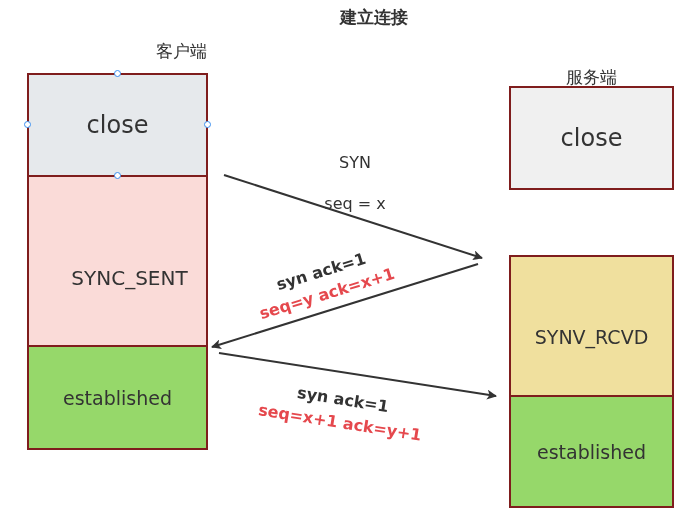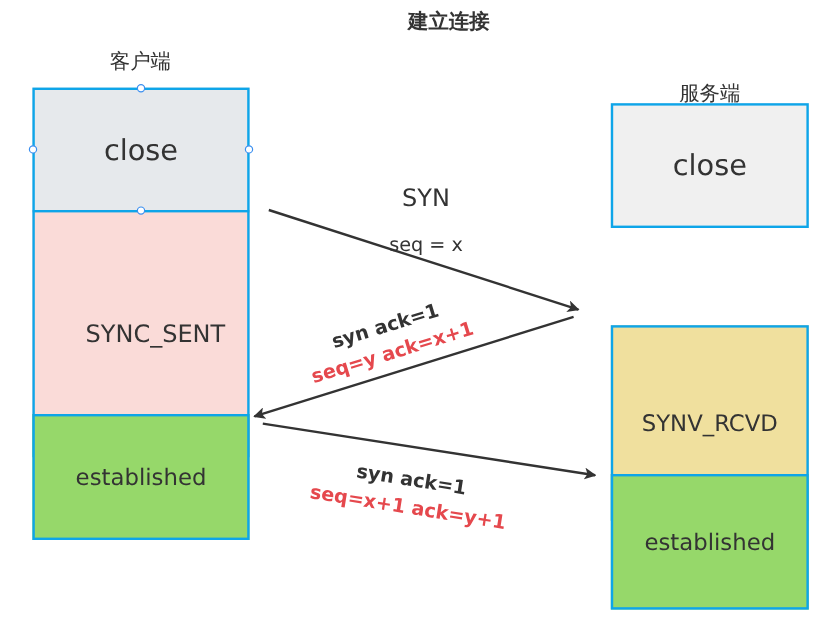--- a/index.html
+++ b/index.html
@@ -3,36 +3,36 @@
 <meta charset="utf-8">
 <style>
   html, body { margin: 0; padding: 0; background: #ffffff; }
   body { width: 692px; height: 524px; position: relative; overflow: hidden;
          font-family: "DejaVu Sans", "Liberation Sans", sans-serif; color: #333333; }
   .title { position: absolute; left: 0; width: 692px; top: 6px; text-align: center;
            font-size: 17px; font-weight: bold; color: #333333; padding-left: 28px; }
   .col-label { position: absolute; font-size: 17px; color: #333333; text-align: center; }
   .col { position: absolute; }
   .state { position: absolute; left: 0; right: 0; box-sizing: border-box;
-           border: 2px solid #0ea5e9; display: flex; align-items: center; justify-content: center;
+           border: 2px solid #7f1d1d; display: flex; align-items: center; justify-content: center;
            color: #333333; }
   .handle { position: absolute; width: 7px; height: 7px; border-radius: 50%;
             border: 1.5px solid #3b8ff0; background: #ffffff; box-sizing: border-box; }
   svg.arrows { position: absolute; left: 0; top: 0; }
   .lbl { position: absolute; white-space: nowrap; text-align: center; }
   .dark { color: #333333; }
   .red { color: #e5484d; }
   .bold { font-weight: bold; }
 </style>
 </head>
 <body>
 
 <div class="title">建立连接</div>
 
-<div class="col-label" style="left:27px; width:180px; top:40px;">客户端</div>
+<div class="col-label" style="left:27px; width:180px; top:40px;text-align:right;">客户端</div>
 <div class="col" style="left:27px; top:73px; width:181px; height:377px;">
   <div class="state" style="top: 0px; height: 104px; font-size: 24px; background: rgb(230, 233, 236);">
     <span>close</span>
   </div>
   <div class="state" style="top: 102px; height: 206px; font-size: 20px; background: rgb(250, 219, 216); padding-left: 24px;">
     <span>SYNC_SENT</span>
   </div>
   <div class="state" style="top: 272px; height: 105px; font-size: 19px; background: rgb(150, 216, 106);">
     <span>established</span>
   </div>
@@ -41,21 +41,21 @@
   <div class="handle" style="left:-3px; top:48px;"></div>
   <div class="handle" style="left:177px; top:48px;"></div>
   <div class="handle" style="left:87px; top:99px;"></div>
 </div>
 
 <div class="col-label" style="left:509px; width:165px; top:66px;">服务端</div>
 <div class="col" style="left:509px; top:86px; width:165px; height:422px;">
   <div class="state" style="top: 0px; height: 104px; font-size: 24px; background: rgb(240, 240, 240);">
     <span>close</span>
   </div>
-  <div class="state" style="top: 185px; height: 163px; font-size: 19px; background: rgb(240, 224, 158);">
+  <div class="state" style="top: 169px; height: 163px; font-size: 19px; background: rgb(240, 224, 158);">
     <span>SYNV_RCVD</span>
   </div>
   <div class="state" style="top: 309px; height: 113px; font-size: 19px; background: rgb(150, 216, 106);">
     <span>established</span>
   </div>
 </div>
 
 <svg class="arrows" width="692" height="524" viewBox="0 0 692 524">
   <defs>
     <marker id="ah" markerWidth="10" markerHeight="10" refX="9" refY="5" orient="auto" markerUnits="userSpaceOnUse" viewBox="0 0 10 10">
@@ -66,20 +66,20 @@
     <line x1="224" y1="175" x2="482" y2="258" stroke="#333333" stroke-width="2" marker-end="url(#ah)" transform=""></line>
   </g>
   <g>
     <line x1="478" y1="264" x2="212" y2="347" stroke="#333333" stroke-width="2" marker-end="url(#ah)"></line>
   </g>
   <g>
     <line x1="219" y1="353" x2="496" y2="396" stroke="#333333" stroke-width="2" marker-end="url(#ah)"></line>
   </g>
 </svg>
 
-<div class="lbl dark" style="left:300px; width:110px; top:153px; font-size:20px;">SYN</div>
+<div class="lbl dark" style="left:300px; width:110px; top:153px; font-size:16px;">SYN</div>
 <div class="lbl dark" style="left:300px; width:110px; top:194px; font-size:16px;">seq = x</div>
 
 <div class="lbl dark bold" style="left:266px; top:262px; width:110px; font-size:16px; transform:rotate(-17deg); transform-origin:center;">syn ack=1</div>
 <div class="lbl red bold" style="left:252px; top:284px; width:150px; font-size:16px; transform:rotate(-17deg); transform-origin:center;">seq=y ack=x+1</div>
 
 <div class="lbl dark bold" style="left:288px; top:390px; width:110px; font-size:16px; transform:rotate(9deg); transform-origin:center;">syn ack=1</div>
 <div class="lbl red bold" style="left:250px; top:413px; width:180px; font-size:16px; transform:rotate(9deg); transform-origin:center;">seq=x+1 ack=y+1</div>
 
 </body></html>

